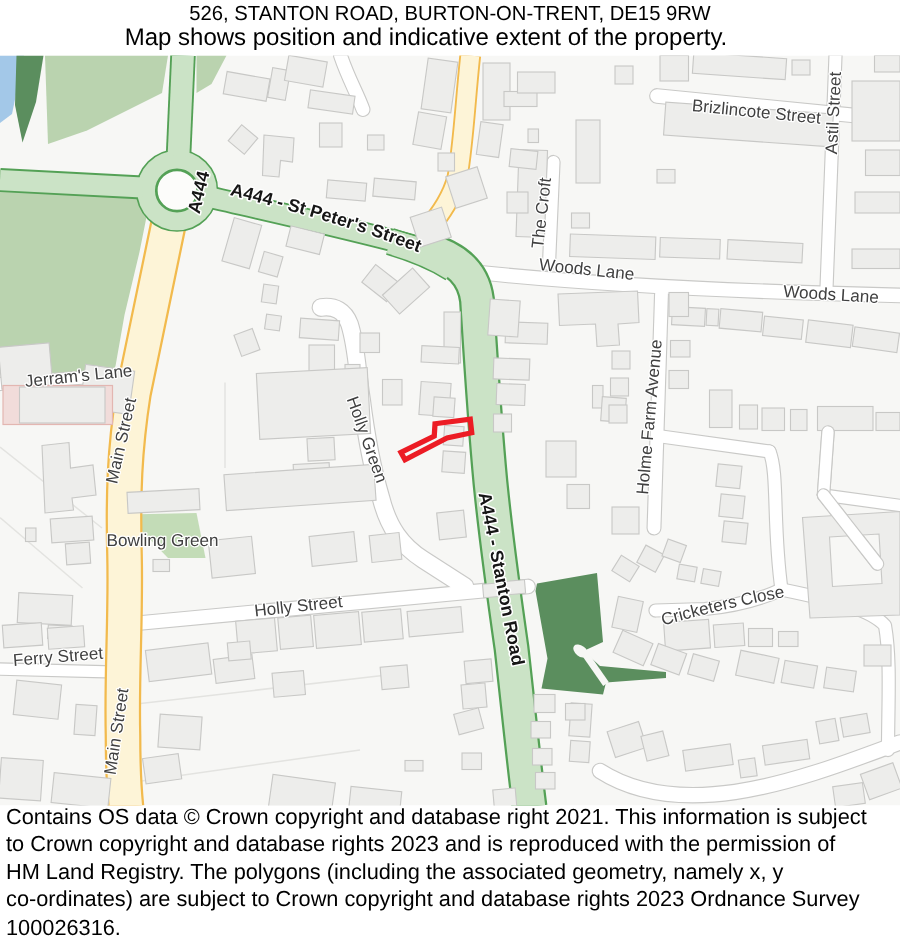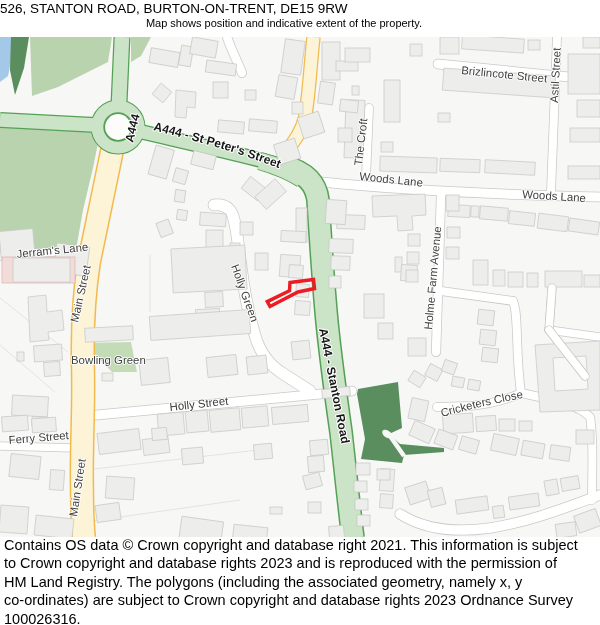--- a/index.html
+++ b/index.html
@@ -1,18 +1,18 @@
 <!DOCTYPE html>
 <html><head>
 <meta charset="utf-8">
 <style>
   html,body{margin:0;padding:0;background:#fff;}
   body{width:600px;height:625px;overflow:hidden;font-family:"Liberation Sans",sans-serif;}
-  .h1{position:absolute;top:1px;left:0;width:600px;font-size:13.5px;}
-  .h2{position:absolute;top:17px;left:0;width:568px;font-size:11px;text-align:center;}
+  .h1{position:absolute;top:1px;left:0;width:600px;font-size:13.5px;text-align:center;}
+  .h2{position:absolute;top:17px;left:0;width:568px;font-size:16px;text-align:center;}
   .map{position:absolute;left:0;top:37px;}
   .ftr{position:absolute;left:4px;top:536px;width:640px;font-size:14.5px;line-height:18.4px;color:#000;white-space:pre;}
   text{font-family:"Liberation Sans",sans-serif;}
   .lbl{font-size:11.4px;fill:#404040;paint-order:stroke;stroke:#ffffff;stroke-width:1.7px;stroke-linejoin:round;}
   .albl{font-size:12px;font-weight:bold;fill:#161616;paint-order:stroke;stroke:#ffffff;stroke-width:2px;stroke-linejoin:round;}
   .bld{fill:#ededeb;stroke:#c8c8c6;stroke-width:0.75;}
   .wrd{fill:none;stroke:#ffffff;stroke-linecap:round;stroke-linejoin:round;}
   .wcs{fill:none;stroke:#c9c9c7;stroke-linecap:round;stroke-linejoin:round;}
   .prc{fill:none;stroke:#e3e3e0;stroke-width:1;}
 </style>

